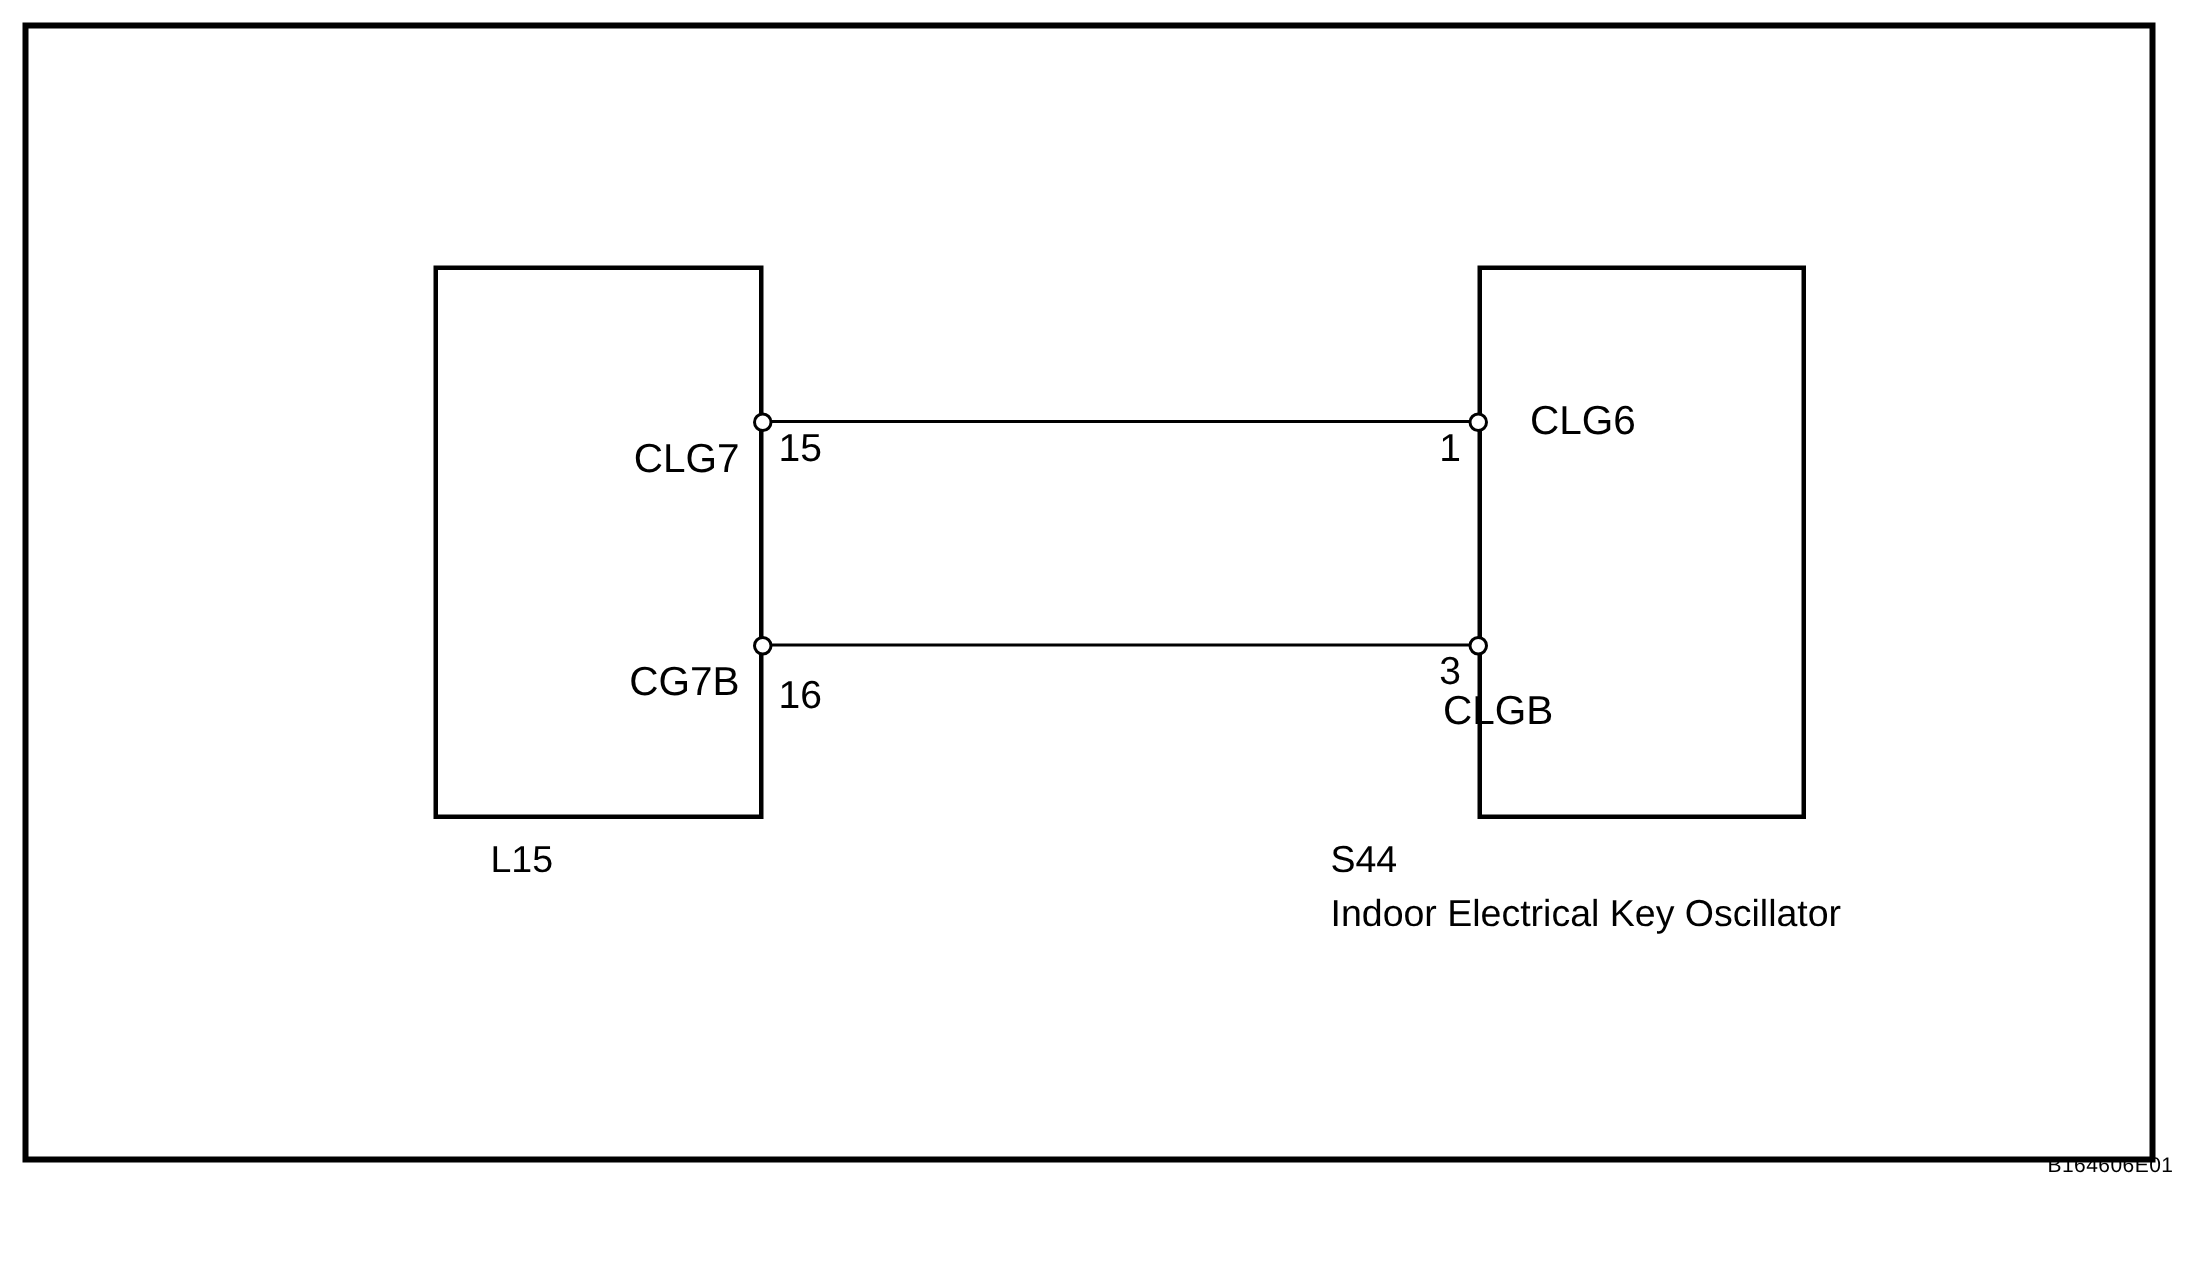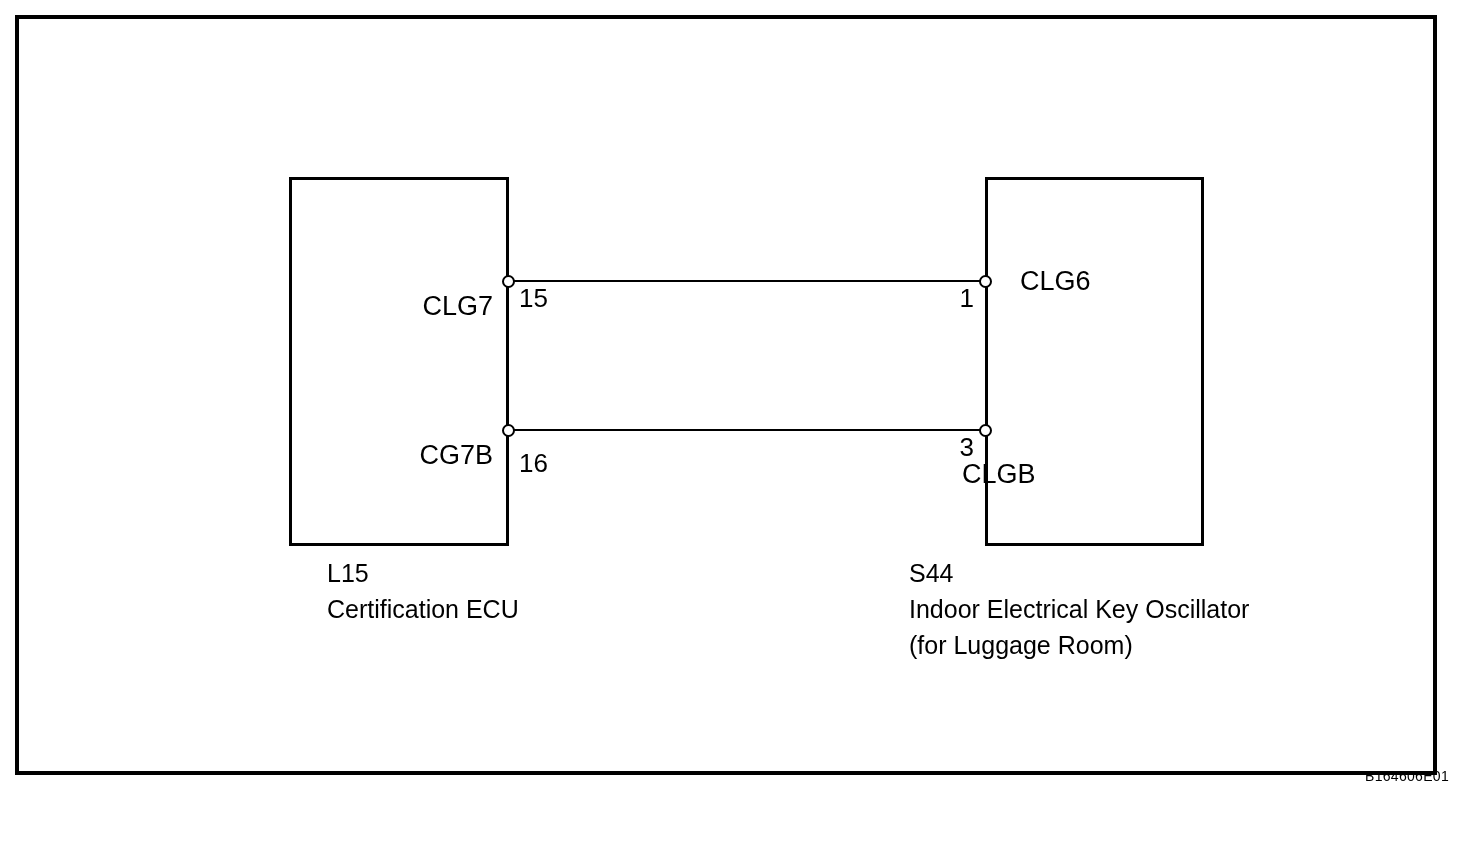--- a/index.html
+++ b/index.html
@@ -122,21 +122,21 @@
   #pin-3  { left: 955px; top: 415px; }
 
   
   .caption {
     position: absolute;
     font-size: 25px;
     line-height: 36px;
     white-space: nowrap;
   }
   #caption-left  { left: 280px; top: 536px; margin-left: 28px; }
-  #caption-right { left: 890px; top: 536px; }
+  #caption-right { left: 868px; top: 536px; }
   .caption-code { display: block; }
   .caption-name { display: block; }
 
   
   #figure-id {
     position: absolute;
     left: 1346px;
     top: 749px;
     font-size: 14px;
     letter-spacing: 0.3px;
@@ -167,25 +167,23 @@
     <div class="signal-label signal-right" id="label-clg6">CLG6</div>
     <div class="signal-label signal-right" id="label-clgb">CLGB</div>
 
     <div class="pin-number pin-left" id="pin-15">15</div>
     <div class="pin-number pin-left" id="pin-16">16</div>
     <div class="pin-number pin-right" id="pin-1">1</div>
     <div class="pin-number pin-right" id="pin-3">3</div>
 
     <div class="caption" id="caption-left">
       <span class="caption-code">L15</span>
-      <span class="caption-name">Certification ECU</span>
     </div>
 
     <div class="caption" id="caption-right">
       <span class="caption-code">S44</span>
       <span class="caption-name">Indoor Electrical Key Oscillator</span>
-      <span class="caption-name">(for Luggage Room)</span>
     </div>
 
     <div id="figure-id">B164606E01</div>
 
   </div>
 </div>
 
 </body></html>

